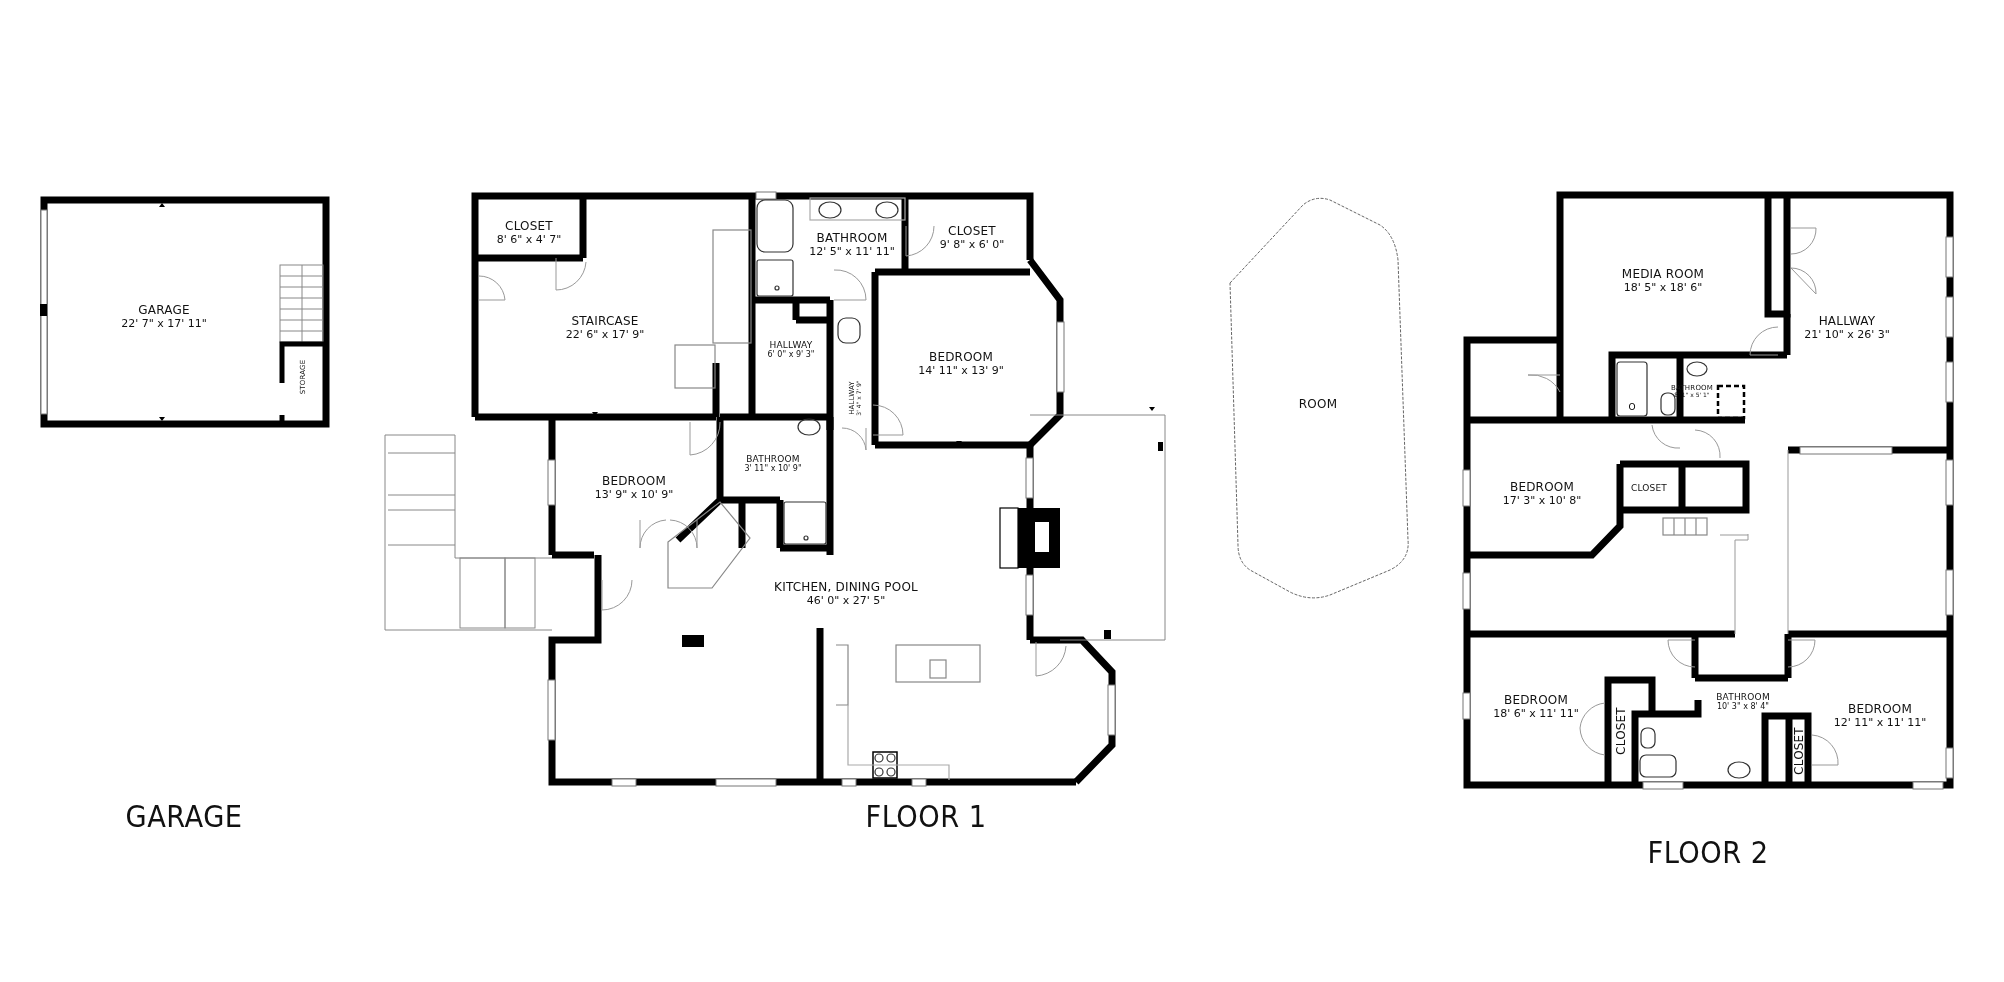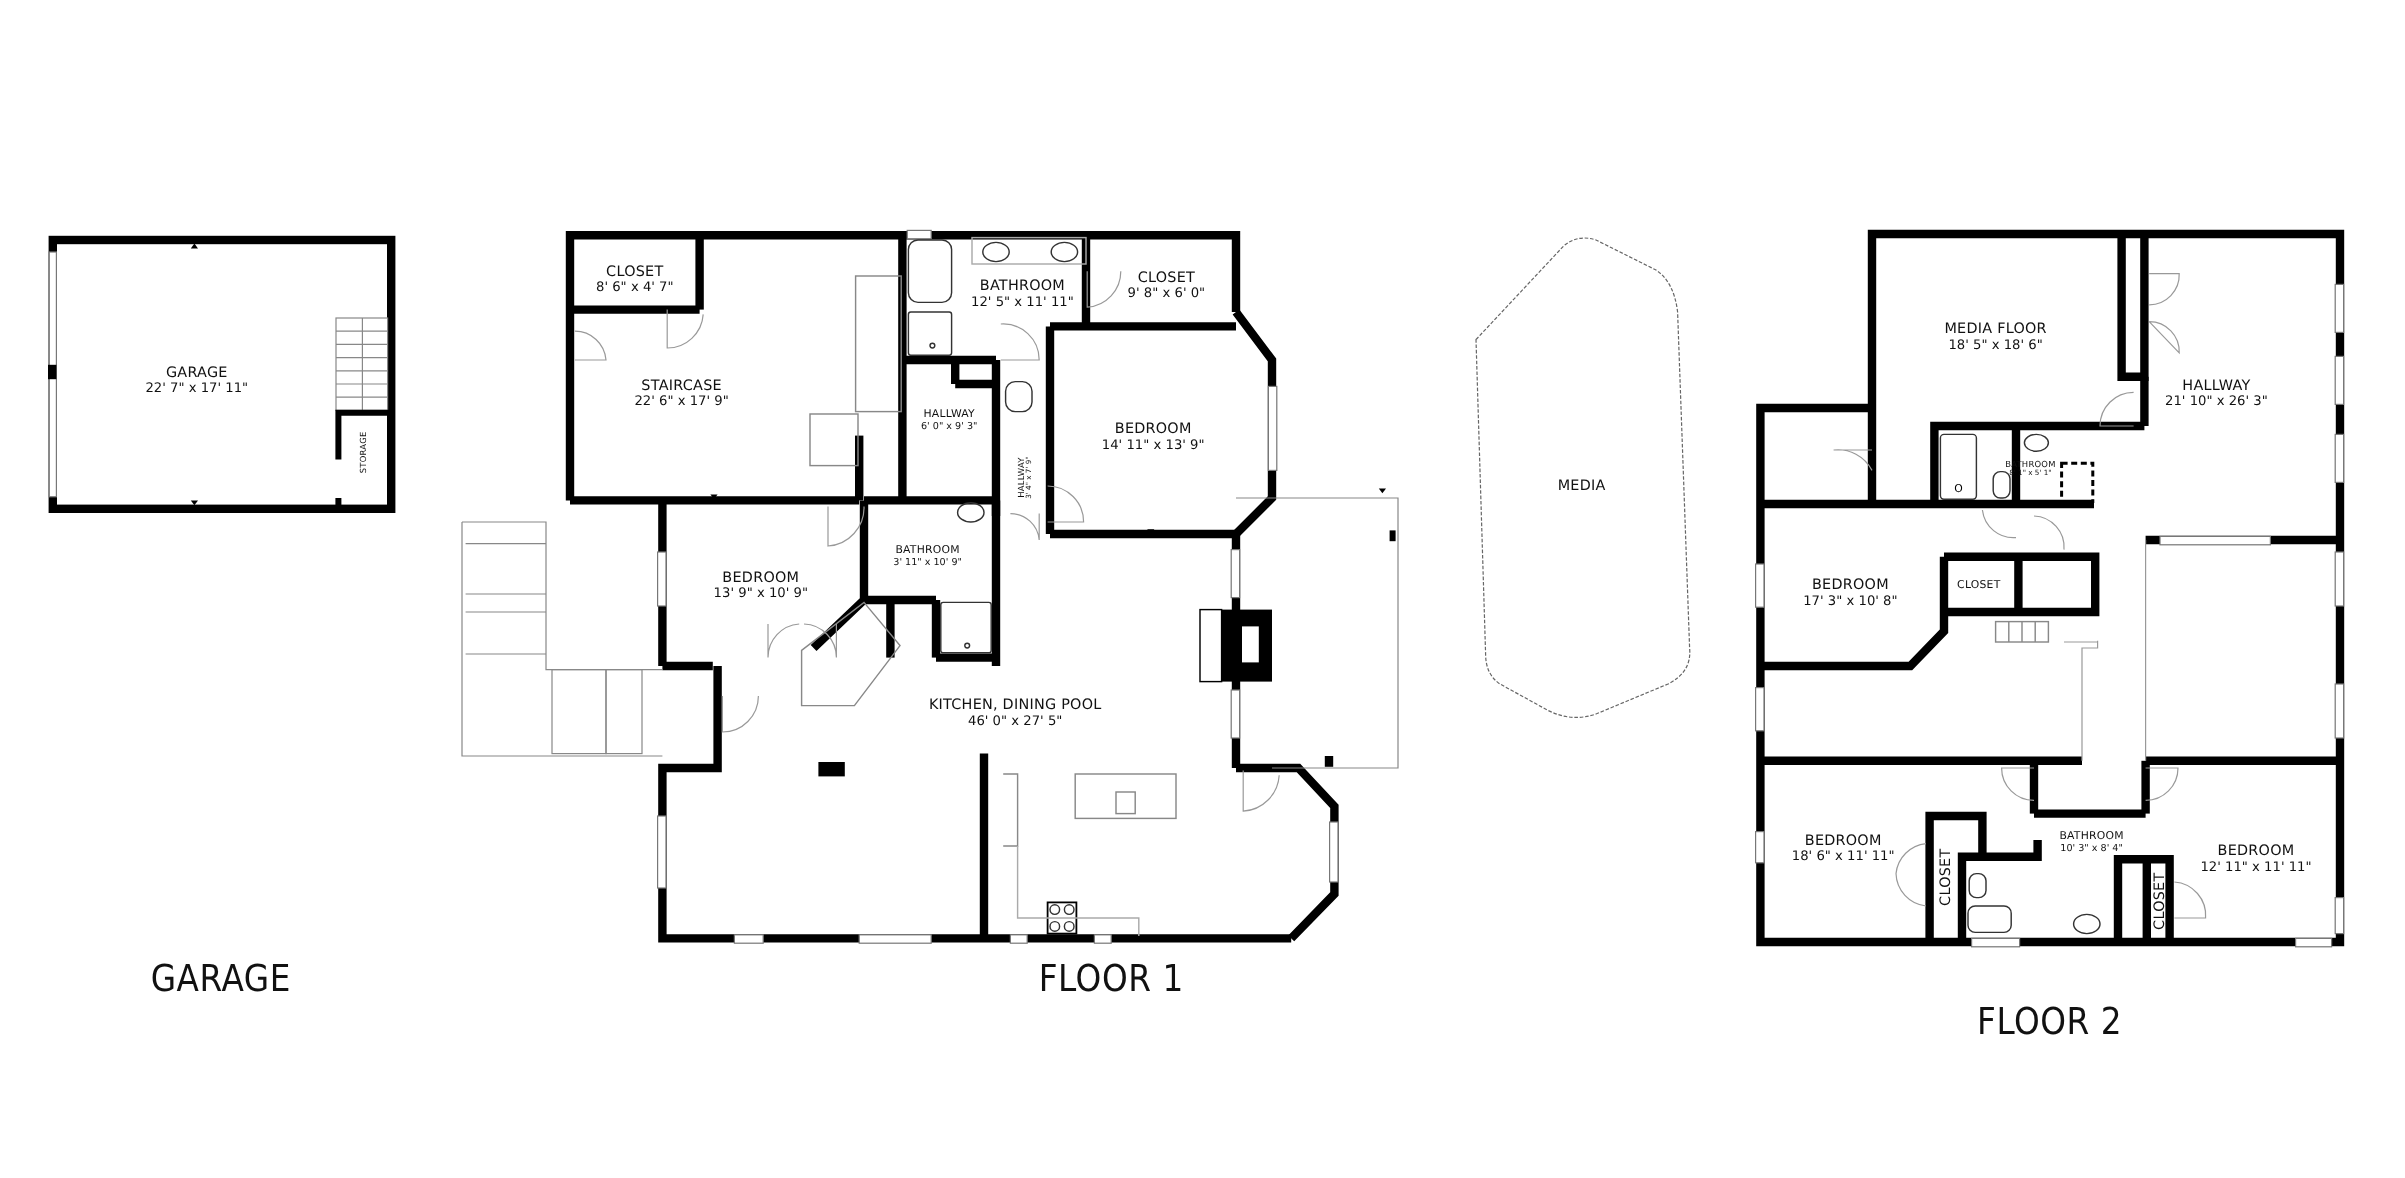--- a/index.html
+++ b/index.html
@@ -254,21 +254,21 @@
   <span class="d">22' 7" x 17' 11"</span>
 </div>
 <div class="lbl xs vert" style="left:303px;top:377px">
   <span class="n">STORAGE</span>
 </div>
 
 <div class="lbl" style="left:529px;top:233px">
   <span class="n">CLOSET</span>
   <span class="d">8' 6" x 4' 7"</span>
 </div>
-<div class="lbl" style="left:568px;top:328px">
+<div class="lbl" style="left:605px;top:328px">
   <span class="n">STAIRCASE</span>
   <span class="d">22' 6" x 17' 9"</span>
 </div>
 <div class="lbl" style="left:852px;top:245px">
   <span class="n">BATHROOM</span>
   <span class="d">12' 5" x 11' 11"</span>
 </div>
 <div class="lbl" style="left:972px;top:238px">
   <span class="n">CLOSET</span>
   <span class="d">9' 8" x 6' 0"</span>
@@ -292,25 +292,25 @@
 <div class="lbl sm" style="left:773px;top:464px">
   <span class="n">BATHROOM</span>
   <span class="d">3' 11" x 10' 9"</span>
 </div>
 <div class="lbl" style="left:846px;top:594px">
   <span class="n">KITCHEN, DINING POOL</span>
   <span class="d">46' 0" x 27' 5"</span>
 </div>
 
 <div class="lbl" style="left:1318px;top:405px">
-  <span class="n">MEDIA</span>
+  <span class="n">ROOM</span>
 </div>
 
 <div class="lbl" style="left:1663px;top:281px">
-  <span class="n">MEDIA FLOOR</span>
+  <span class="n">MEDIA ROOM</span>
   <span class="d">18' 5" x 18' 6"</span>
 </div>
 <div class="lbl" style="left:1847px;top:328px">
   <span class="n">HALLWAY</span>
   <span class="d">21' 10" x 26' 3"</span>
 </div>
 <div class="lbl xs" style="left:1692px;top:391px">
   <span class="n">BATHROOM</span>
   <span class="d">8' 1" x 5' 1"</span>
 </div>

